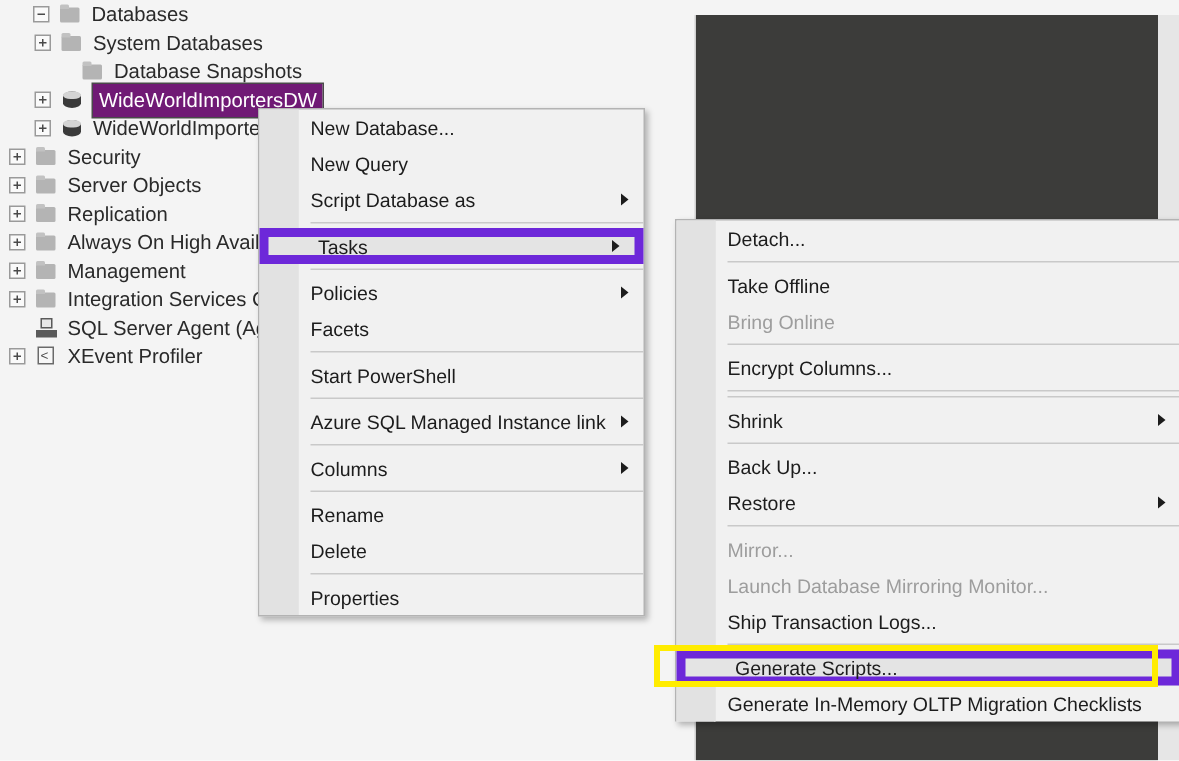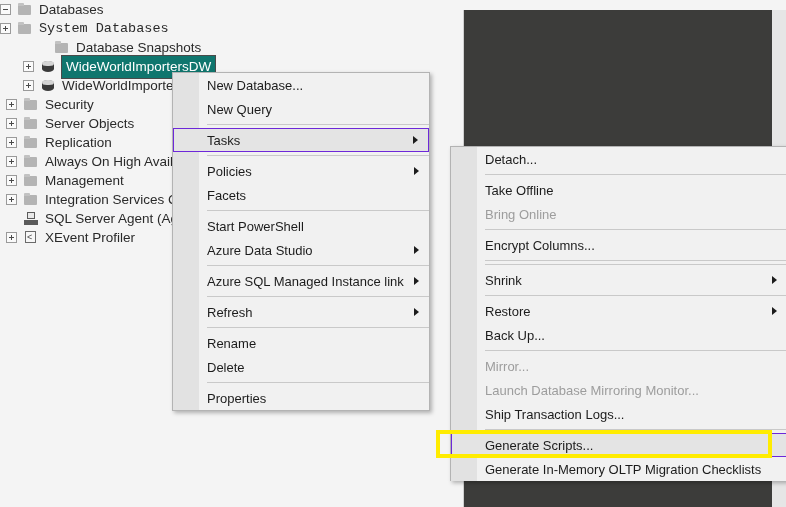--- a/index.html
+++ b/index.html
@@ -136,21 +136,21 @@
     position: absolute;
     left: 4px; top: 0px;
     font-size: 9px;
     color: #4a4a4a;
     line-height: 14px;
     font-family: "Liberation Sans", sans-serif;
   }
 
   .tree-label { line-height: 19px; }
   .tree-row.selected .tree-label {
-    background: #0f766e;
+    background: #701a75;
     color: #ffffff;
     padding: 1px 4px 2px 4px;
     outline: 1px solid #4a4a4a;
   }
 
   
   #editor-panel {
     position: absolute;
     left: 464px; top: 10px;
     width: 308px; height: 497px;
@@ -187,21 +187,21 @@
     align-items: center;
     padding-left: 34px;
     padding-right: 24px;
     color: #1c1c1c;
     white-space: nowrap;
     box-sizing: border-box;
   }
   .menu-item.disabled { color: #9d9d9d; }
   .menu-item.hovered {
     background: #e4e4e4;
-    border: 1px solid #6d28d9;
+    border: 6px solid #6d28d9;
     padding-left: 33px;
   }
   .menu-item .arrow {
     position: absolute;
     right: 10px;
     top: 50%;
     margin-top: -4px;
     width: 0; height: 0;
     border-left: 5px solid #1c1c1c;
     border-top: 4px solid transparent;
@@ -234,26 +234,26 @@
     box-sizing: border-box;
     pointer-events: none;
   }
 </style>
 </head>
 <body>
 
 <div id="screen">
 
   <div id="tree">
-      <div class="tree-row" style="padding-left: 0; align-items: center;">
+      <div class="tree-row" style="padding-left: 22px; align-items: center;">
         <span class="expander minus"></span>
         <span class="ico folder"></span>
         <span class="tree-label">Databases</span>
       </div>
-      <div class="tree-row" style=" font-family: Liberation Mono, monospace;">
+      <div class="tree-row" style="padding-left: 23px;">
         <span class="expander plus"></span>
         <span class="ico folder"></span>
         <span class="tree-label">System Databases</span>
       </div>
       <div class="tree-row" style="padding-left: 37px;">
         <span class="expander none"></span>
         <span class="ico folder"></span>
         <span class="tree-label">Database Snapshots</span>
       </div>
       <div class="tree-row selected" style="padding-left: 23px;">
@@ -313,49 +313,49 @@
 
   <div class="menu" id="menu-primary">
     <div class="gutter"></div>
     <div class="menu-body">
         <div class="menu-item">
           <span>New Database...</span>
         </div>
         <div class="menu-item">
           <span>New Query</span>
         </div>
+        <div class="menu-item">
+          <span>Script Database as</span>
+          <span class="arrow"></span>
+        </div>
         <div class="sep"></div>
         <div class="menu-item hovered">
           <span>Tasks</span>
           <span class="arrow"></span>
         </div>
         <div class="sep"></div>
         <div class="menu-item">
           <span>Policies</span>
           <span class="arrow"></span>
         </div>
         <div class="menu-item">
           <span>Facets</span>
         </div>
         <div class="sep"></div>
         <div class="menu-item">
           <span>Start PowerShell</span>
         </div>
-        <div class="menu-item">
-          <span>Azure Data Studio</span>
-          <span class="arrow"></span>
-        </div>
         <div class="sep"></div>
         <div class="menu-item">
           <span>Azure SQL Managed Instance link</span>
           <span class="arrow"></span>
         </div>
         <div class="sep"></div>
         <div class="menu-item">
-          <span>Refresh</span>
+          <span>Columns</span>
           <span class="arrow"></span>
         </div>
         <div class="sep"></div>
         <div class="menu-item">
           <span>Rename</span>
         </div>
         <div class="menu-item">
           <span>Delete</span>
         </div>
         <div class="sep"></div>
@@ -383,25 +383,25 @@
           <span>Encrypt Columns...</span>
         </div>
         <div class="sep"></div>
         <div class="sep"></div>
         <div class="menu-item">
           <span>Shrink</span>
           <span class="arrow"></span>
         </div>
         <div class="sep"></div>
         <div class="menu-item">
+          <span>Back Up...</span>
+        </div>
+        <div class="menu-item">
           <span>Restore</span>
           <span class="arrow"></span>
-        </div>
-        <div class="menu-item">
-          <span>Back Up...</span>
         </div>
         <div class="sep"></div>
         <div class="menu-item disabled">
           <span>Mirror...</span>
         </div>
         <div class="menu-item disabled">
           <span>Launch Database Mirroring Monitor...</span>
         </div>
         <div class="menu-item">
           <span>Ship Transaction Logs...</span>

